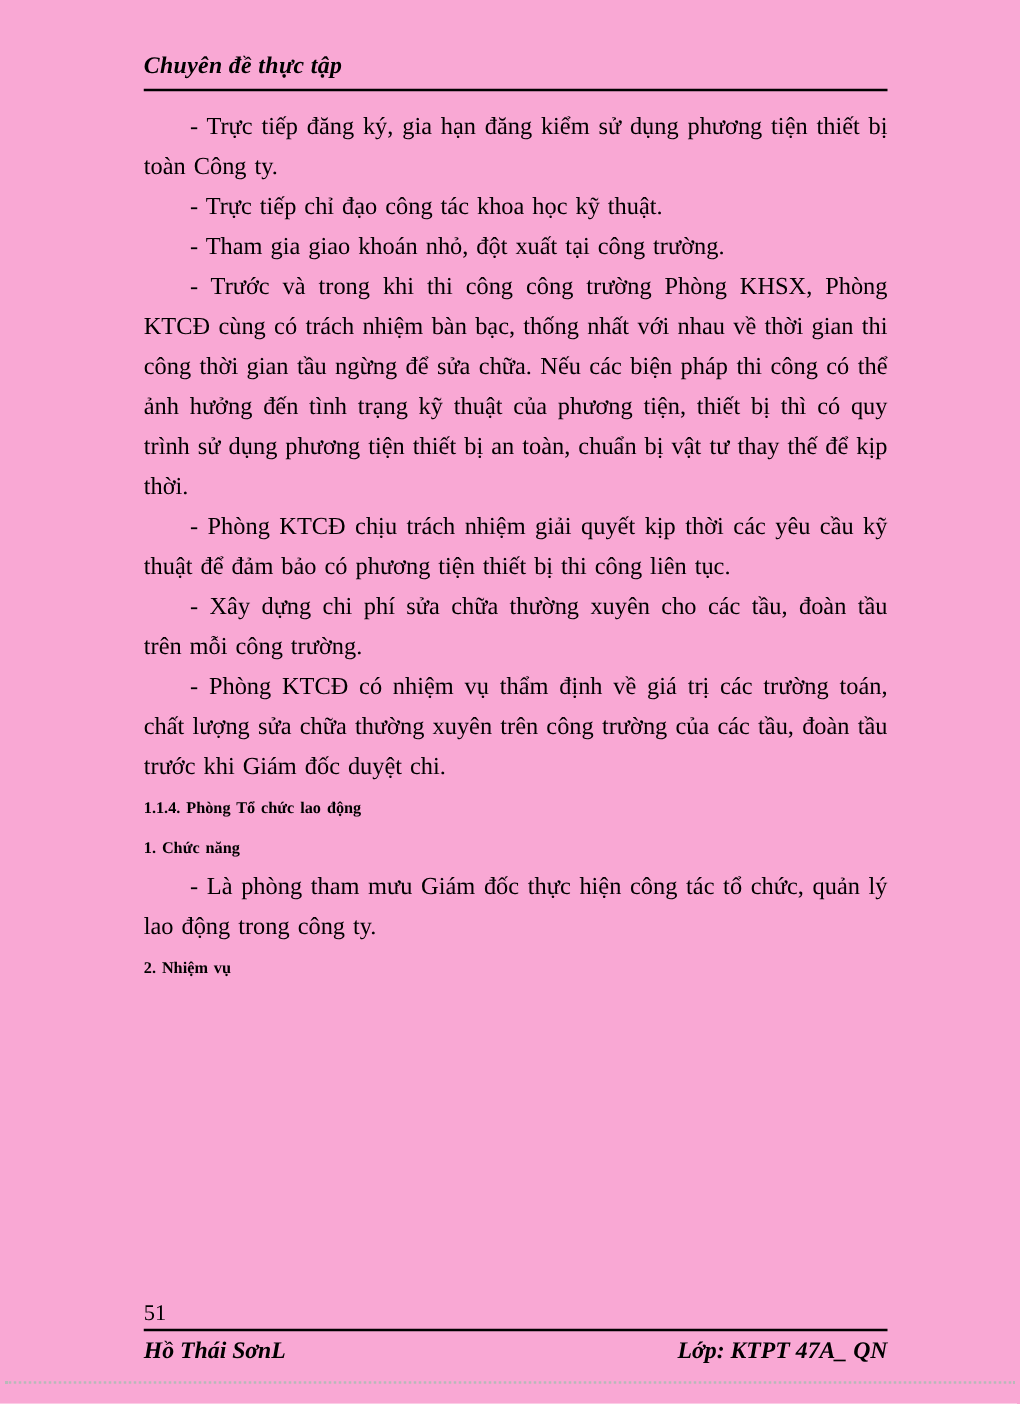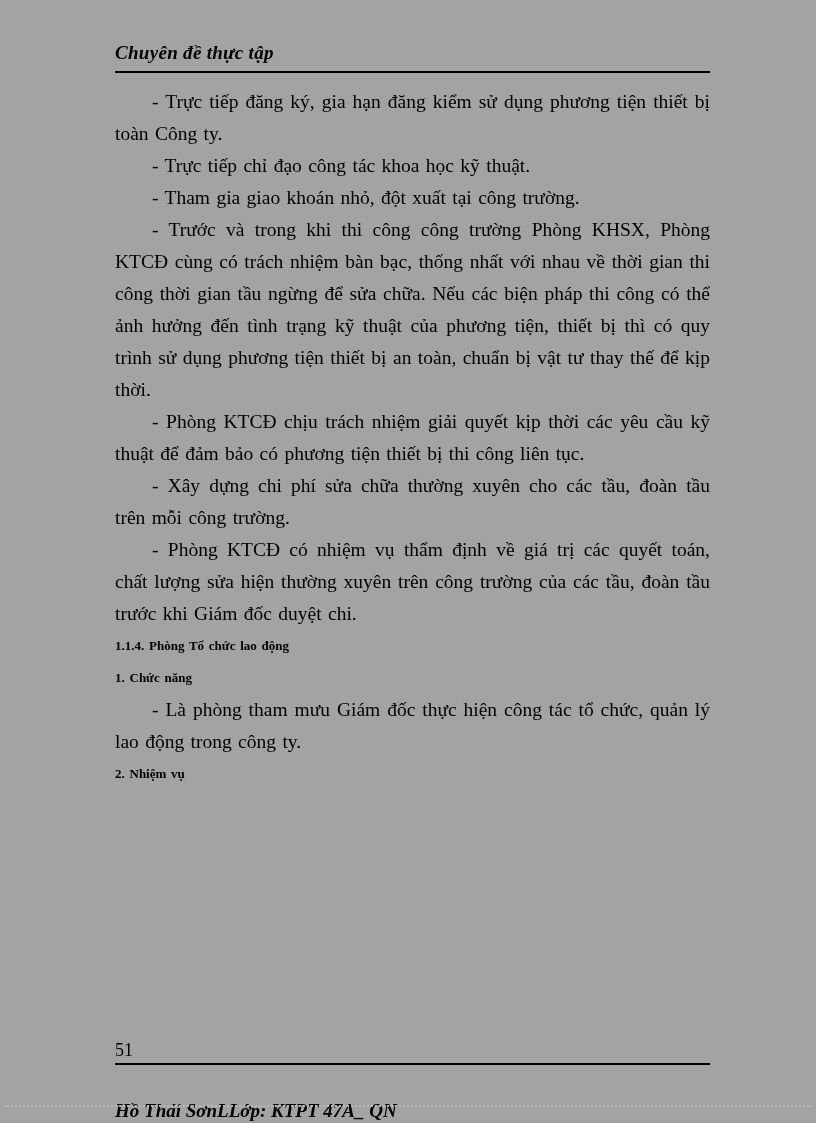--- a/index.html
+++ b/index.html
@@ -4,21 +4,21 @@
 <style>
   html, body {
     margin: 0;
     padding: 0;
     background: #ffffff;
   }
   .page {
     position: relative;
     width: 816px;
     height: 1123px;
-    background: #a3a3a3;
+    background: #f9a8d4;
     color: #000000;
     font-family: "Liberation Serif", serif;
     overflow: hidden;
   }
   .header {
     position: absolute;
     top: 42px;
     left: 115px;
     right: 106px;
     border-bottom: 2px solid #000;
@@ -62,26 +62,25 @@
     text-align: left;
     font-size: 18px;
     line-height: 20px;
     margin-bottom: 3px;
   }
   .footer-line {
     border-top: 2px solid #000;
   }
   .footer-row {
     display: flex;
-    justify-content: flex-start;
+    justify-content: space-between;
     padding-top: 5px;
     font-size: 19px;
     font-style: italic;
     font-weight: bold;
-    margin-top: 30px;
   }
   .bottom-dots {
     position: absolute;
     left: 4px;
     right: 4px;
     bottom: 16px;
     border-bottom: 2px dotted #b9b9b9;
   }
 </style>
 </head>
@@ -93,21 +92,21 @@
     <span class="header-title">Chuyên đề thực tập</span>
   </div>
 
   <div class="doc-body" id="doc-body">
       <p class="para">- Trực tiếp đăng ký, gia hạn đăng kiểm sử dụng phương tiện thiết bị toàn Công ty.</p>
       <p class="para">- Trực tiếp chỉ đạo công tác khoa học kỹ thuật.</p>
       <p class="para">- Tham gia giao khoán nhỏ, đột xuất tại công trường.</p>
       <p class="para">- Trước và trong khi thi công công trường Phòng KHSX, Phòng KTCĐ cùng có trách nhiệm bàn bạc, thống nhất với nhau về thời gian thi công thời gian tầu ngừng để sửa chữa. Nếu các biện pháp thi công có thể ảnh hưởng đến tình trạng kỹ thuật của phương tiện, thiết bị thì có quy trình sử dụng phương tiện thiết bị an toàn, chuẩn bị vật tư thay thế để kịp thời.</p>
       <p class="para">- Phòng KTCĐ chịu trách nhiệm giải quyết kịp thời các yêu cầu kỹ thuật để đảm bảo có phương tiện thiết bị thi công liên tục.</p>
       <p class="para">- Xây dựng chi phí sửa chữa thường xuyên cho các tầu, đoàn tầu trên mỗi công trường.</p>
-      <p class="para">- Phòng KTCĐ có nhiệm vụ thẩm định về giá trị các quyết toán, chất lượng sửa hiện thường xuyên trên công trường của các tầu, đoàn tầu trước khi Giám đốc duyệt chi.</p>
+      <p class="para">- Phòng KTCĐ có nhiệm vụ thẩm định về giá trị các trường toán, chất lượng sửa chữa thường xuyên trên công trường của các tầu, đoàn tầu trước khi Giám đốc duyệt chi.</p>
       <h3 class="heading">1.1.4. Phòng Tổ chức lao động</h3>
       <h3 class="heading">1. Chức năng</h3>
       <p class="para">- Là phòng tham mưu Giám đốc thực hiện công tác tổ chức, quản lý lao động trong công ty.</p>
       <h3 class="heading">2. Nhiệm vụ</h3>
     </div>
 
   <div class="footer">
     <div class="page-number">51</div>
     <div class="footer-line"></div>
     <div class="footer-row">

